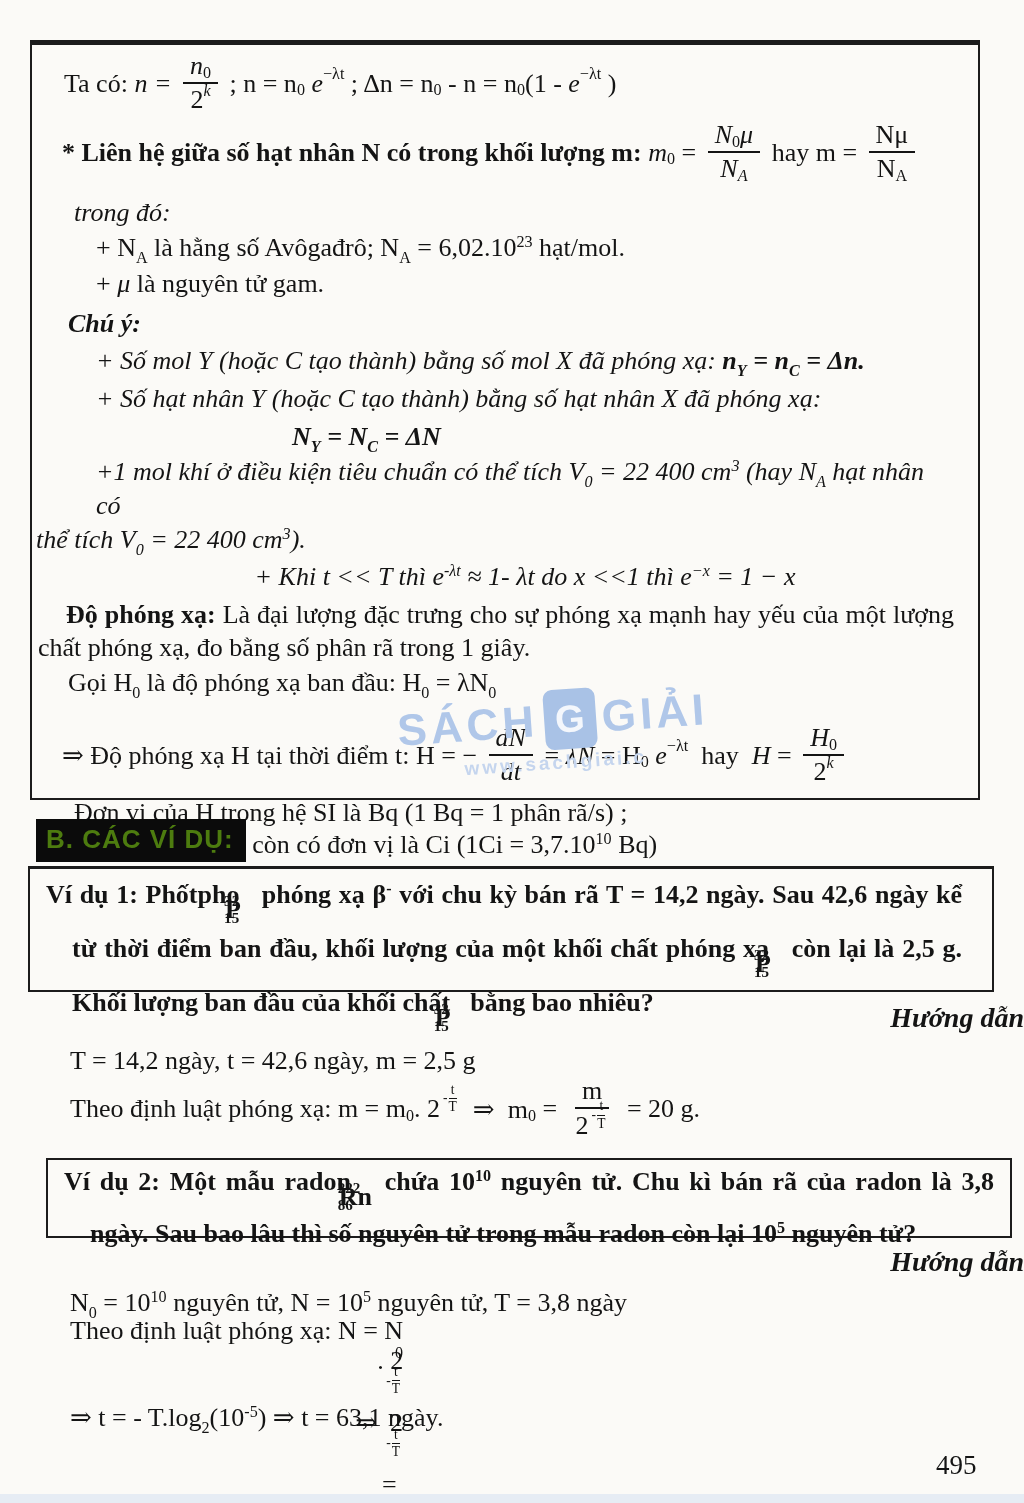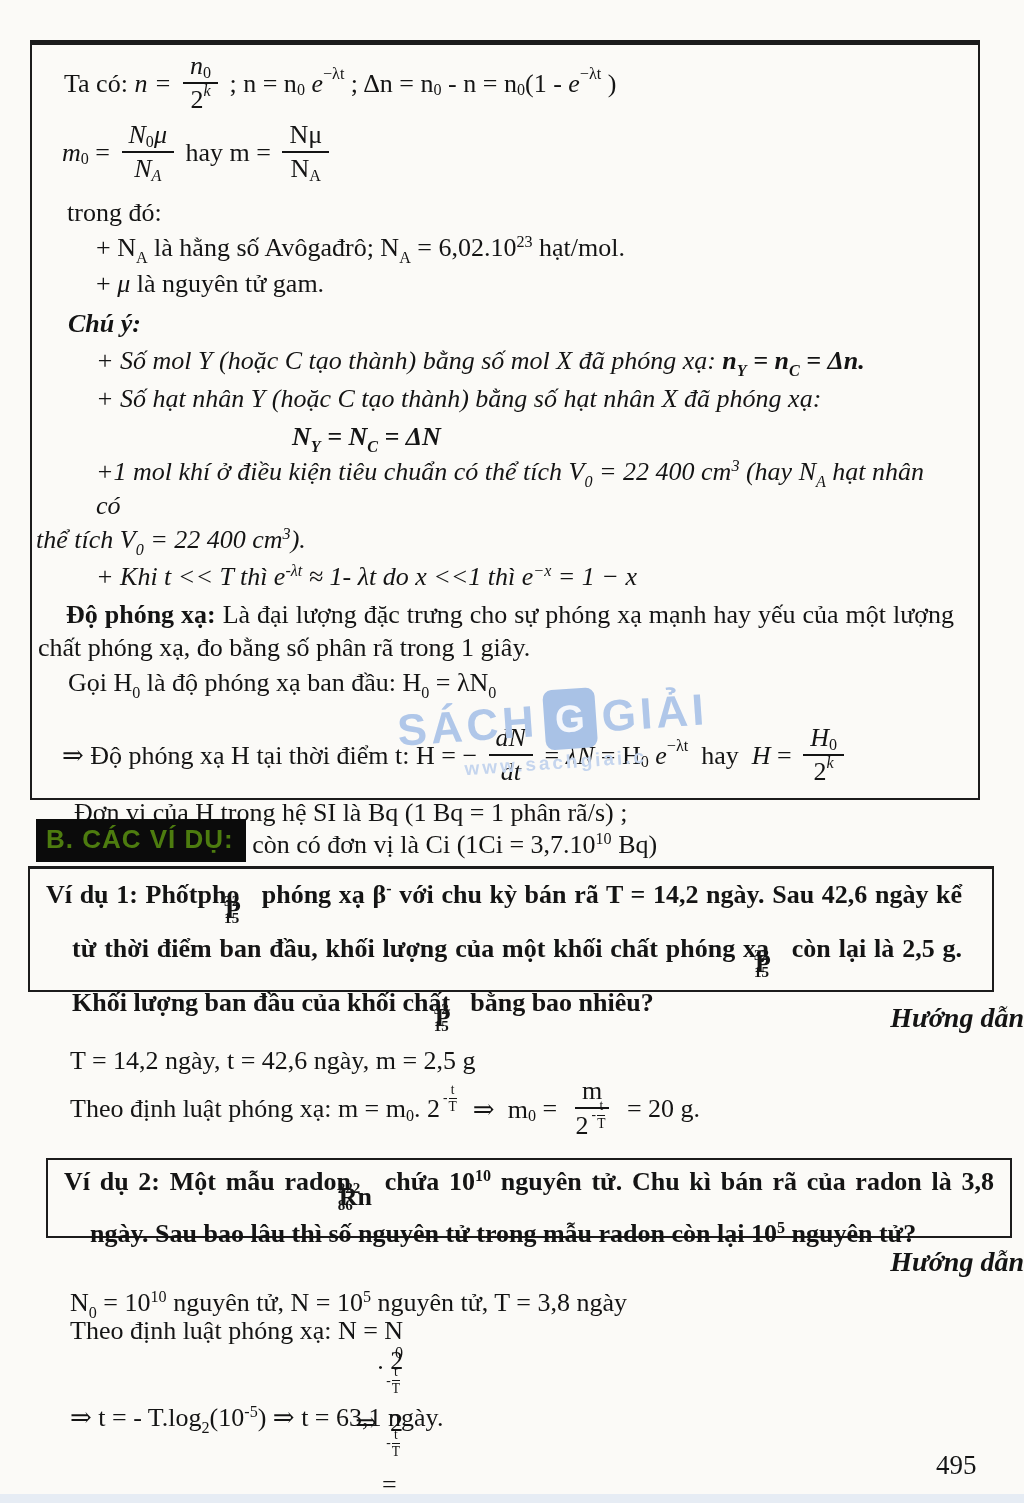--- a/index.html
+++ b/index.html
@@ -25,28 +25,28 @@
   .em{margin-right:1px;}
   .stk{display:inline-flex;flex-direction:column;align-items:center;}
   .en{border-bottom:1.5px solid #141414;padding:0 2px 1px;}
   .ed{padding-top:1px;}
   
   .nuclide{display:inline-flex;align-items:center;vertical-align:-3px;margin:0 3px;}
   .nstk{display:inline-flex;flex-direction:column;align-items:flex-end;font-size:0.58em;line-height:1.1;margin-right:1px;font-weight:inherit;}
   
   .l0{margin-top:6px;height:56px;margin-left:2px;}
   .l1{margin-top:8px;height:66px;}
-  .l2{margin-top:12px;margin-left:5px;line-height:32px;}
+  .l2{margin-top:12px;margin-left:12px;line-height:32px;font-style:italic;}
   .l3,.l4{margin-left:34px;line-height:34px;}
   .l5{margin-left:6px;margin-top:6px;line-height:34px;}
   .l6,.l7{margin-left:34px;line-height:36px;}
   .l8{margin-left:230px;line-height:36px;}
   .l9{margin-left:34px;line-height:34px;margin-top:0;}
   .l10{margin-left:-26px;line-height:34px;margin-top:0;}
-  .l11{margin-left:34px;line-height:35px;}
+  .l11{margin-left:34px;line-height:35px;text-align:center;}
   .l12{margin-left:-24px;text-indent:28px;line-height:33px;text-align:justify;margin-top:4px;}
   .l13{margin-left:6px;line-height:34px;}
   .l14{margin-top:18px;height:74px;}
   .l15{margin-left:12px;line-height:34px;margin-top:4px;}
   .l16{margin-left:165px;line-height:30px;margin-top:0;}
   
   .bhead{position:absolute;left:36px;top:819px;background:#0b0b0b;color:#4d7c0f;
          font-family:"Liberation Sans","DejaVu Sans",sans-serif;font-weight:bold;font-size:26px;
          padding:5px 12px 7px 10px;letter-spacing:1px;}
   
@@ -93,20 +93,21 @@
         <span> ; Δn = n</span>
         <span class="sb">0</span>
         <span> - n = n</span>
         <span class="sb">0</span>
         <span>(1 - </span>
         <span class="it">e</span>
         <span class="sp">−λt</span>
         <span> )</span>
       </div>
     <div class="row frow l1">
+        <span class="bd">* Liên hệ giữa số hạt nhân N có trong khối lượng m: </span>
         <span class="it">m</span>
         <span class="sb">0</span>
         <span> = </span>
         <span class="frac"><span class="fn"><span class="it">N</span><span class="sb">0</span><span class="it">μ</span></span><span class="fd"><span class="it">N</span><span class="sb it">A</span></span></span>
         <span> hay m = </span>
         <span class="frac"><span class="fn"><span>Nμ</span></span><span class="fd"><span>N</span><span class="sb">A</span></span></span>
       </div>
     <div class="row l2"><span>trong đó:</span></div>
     <div class="row l3"><span>+ N</span><span class="sb">A</span><span> là hằng số Avôgađrô; N</span><span class="sb">A</span><span> = 6,02.10</span><span class="sp">23</span><span> hạt/mol.</span></div>
     <div class="row l4"><span>+ </span><span class="it">μ</span><span> là nguyên tử gam.</span></div>

